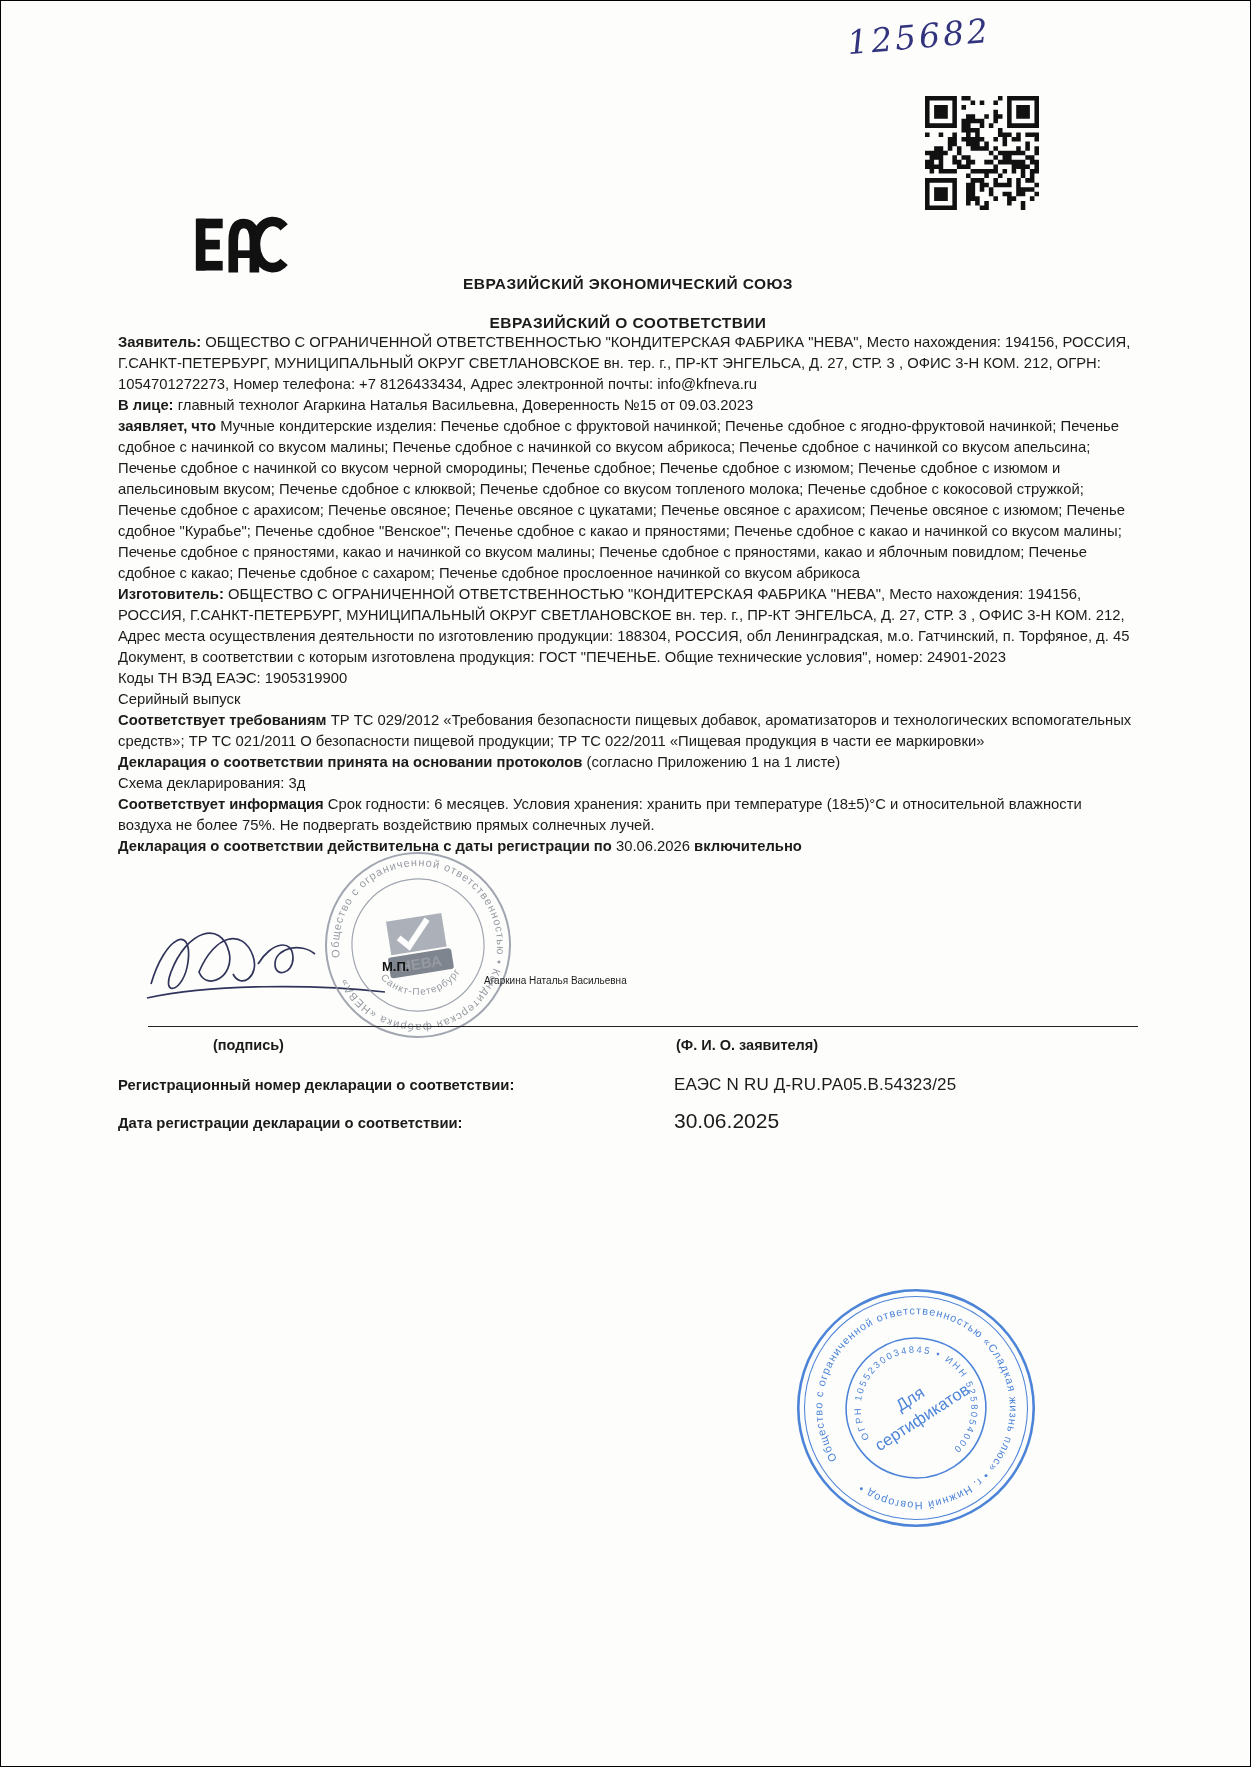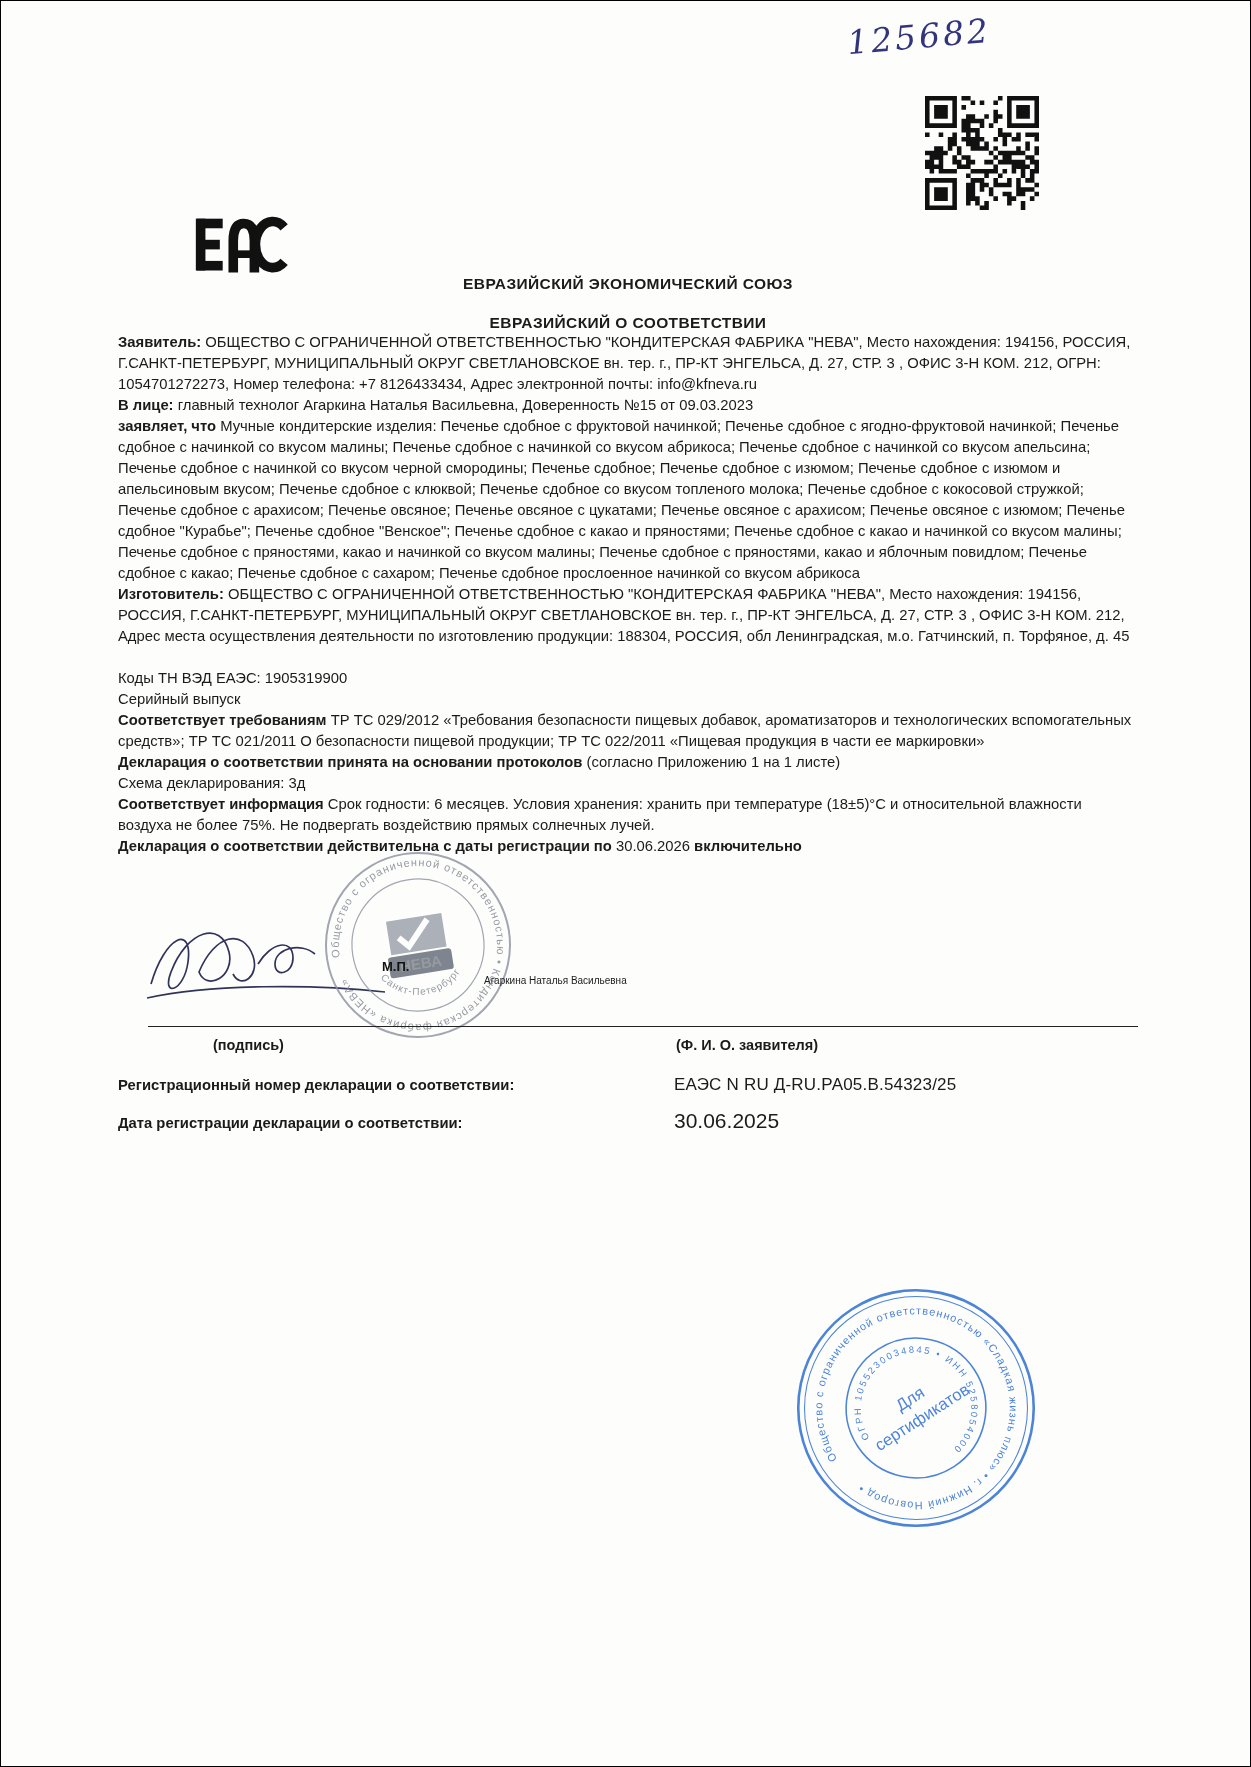--- a/index.html
+++ b/index.html
@@ -85,21 +85,21 @@
     </div>
 
     <p class="para mt30"><b>Заявитель: </b><span>ОБЩЕСТВО С ОГРАНИЧЕННОЙ ОТВЕТСТВЕННОСТЬЮ "КОНДИТЕРСКАЯ ФАБРИКА "НЕВА", Место нахождения: 194156, РОССИЯ,  Г.САНКТ-ПЕТЕРБУРГ, МУНИЦИПАЛЬНЫЙ ОКРУГ СВЕТЛАНОВСКОЕ вн. тер. г.,  ПР-КТ ЭНГЕЛЬСА, Д. 27, СТР. 3 , ОФИС  3-Н  КОМ.  212, ОГРН: 1054701272273, Номер телефона: +7 8126433434, Адрес электронной почты: info@kfneva.ru</span></p>
 
     <p class="para"><b>В лице: </b><span>главный технолог Агаркина Наталья Васильевна, Доверенность №15 от 09.03.2023</span></p>
 
     <p class="para mt16"><b>заявляет, что </b><span>Мучные кондитерские изделия: Печенье сдобное с фруктовой начинкой; Печенье сдобное с ягодно-фруктовой начинкой; Печенье сдобное с начинкой со вкусом малины; Печенье сдобное с начинкой со вкусом абрикоса; Печенье сдобное с начинкой со вкусом апельсина; Печенье сдобное с начинкой со вкусом черной смородины; Печенье сдобное; Печенье сдобное с изюмом; Печенье сдобное с изюмом и апельсиновым вкусом; Печенье сдобное с клюквой; Печенье сдобное со вкусом топленого молока; Печенье сдобное с кокосовой стружкой; Печенье сдобное с арахисом; Печенье овсяное; Печенье овсяное с цукатами;  Печенье овсяное с арахисом; Печенье овсяное с изюмом; Печенье сдобное "Курабье"; Печенье сдобное "Венское"; Печенье сдобное с какао и пряностями; Печенье сдобное с какао и начинкой со вкусом малины; Печенье сдобное с пряностями, какао и начинкой со вкусом малины; Печенье сдобное с пряностями, какао и яблочным повидлом; Печенье сдобное с какао; Печенье сдобное с сахаром; Печенье сдобное прослоенное начинкой со вкусом абрикоса</span></p>
 
     <p class="para mt24"><b>Изготовитель: </b><span>ОБЩЕСТВО С ОГРАНИЧЕННОЙ ОТВЕТСТВЕННОСТЬЮ "КОНДИТЕРСКАЯ ФАБРИКА "НЕВА", Место нахождения: 194156, РОССИЯ,  Г.САНКТ-ПЕТЕРБУРГ, МУНИЦИПАЛЬНЫЙ ОКРУГ СВЕТЛАНОВСКОЕ вн. тер. г.,  ПР-КТ ЭНГЕЛЬСА, Д. 27, СТР. 3 , ОФИС  3-Н  КОМ.  212,</span><br>
       <span>Адрес места осуществления деятельности по изготовлению продукции: 188304, РОССИЯ, обл Ленинградская, м.о. Гатчинский, п. Торфяное, д. 45</span><br>
-      <br>
+      <span>Документ, в соответствии с которым изготовлена продукция: ГОСТ "ПЕЧЕНЬЕ. Общие технические условия", номер: 24901-2023</span><br>
       <span>Коды ТН ВЭД ЕАЭС: 1905319900</span><br>
       <span>Серийный выпуск</span>
     </p>
 
     <p class="para mt26"><b>Соответствует требованиям </b><span>ТР ТС 029/2012 «Требования безопасности пищевых добавок, ароматизаторов и технологических вспомогательных средств»; ТР ТС 021/2011 О безопасности пищевой продукции; ТР ТС 022/2011 «Пищевая продукция в части ее маркировки»</span></p>
 
     <p class="para mt16"><b>Декларация о соответствии принята на основании протоколов </b><span>(согласно Приложению 1 на 1 листе)</span><br>
       <span>Схема декларирования: 3д</span>
     </p>
 

